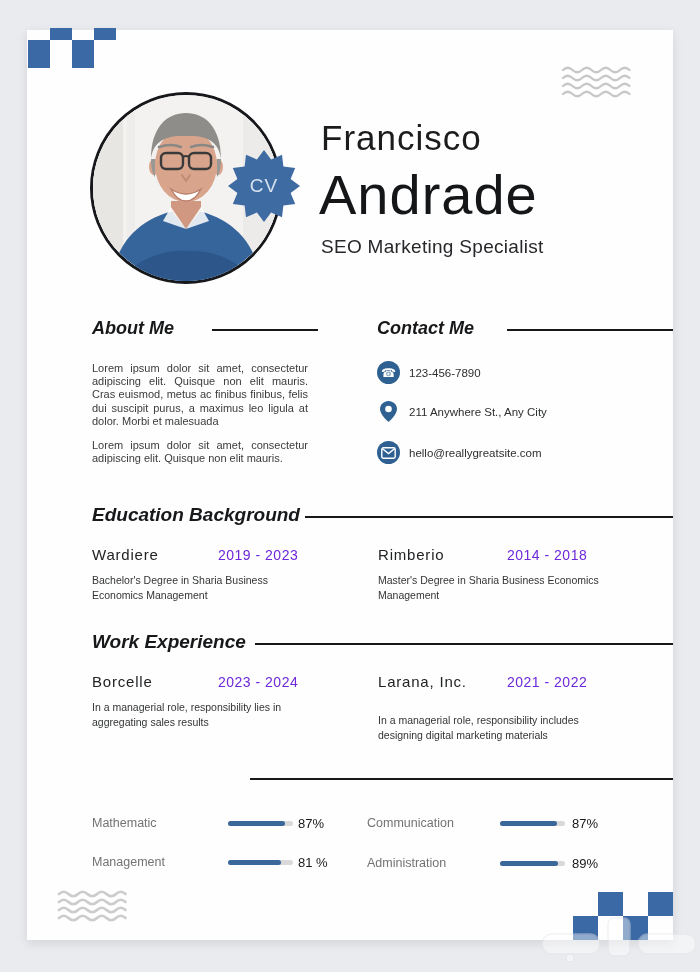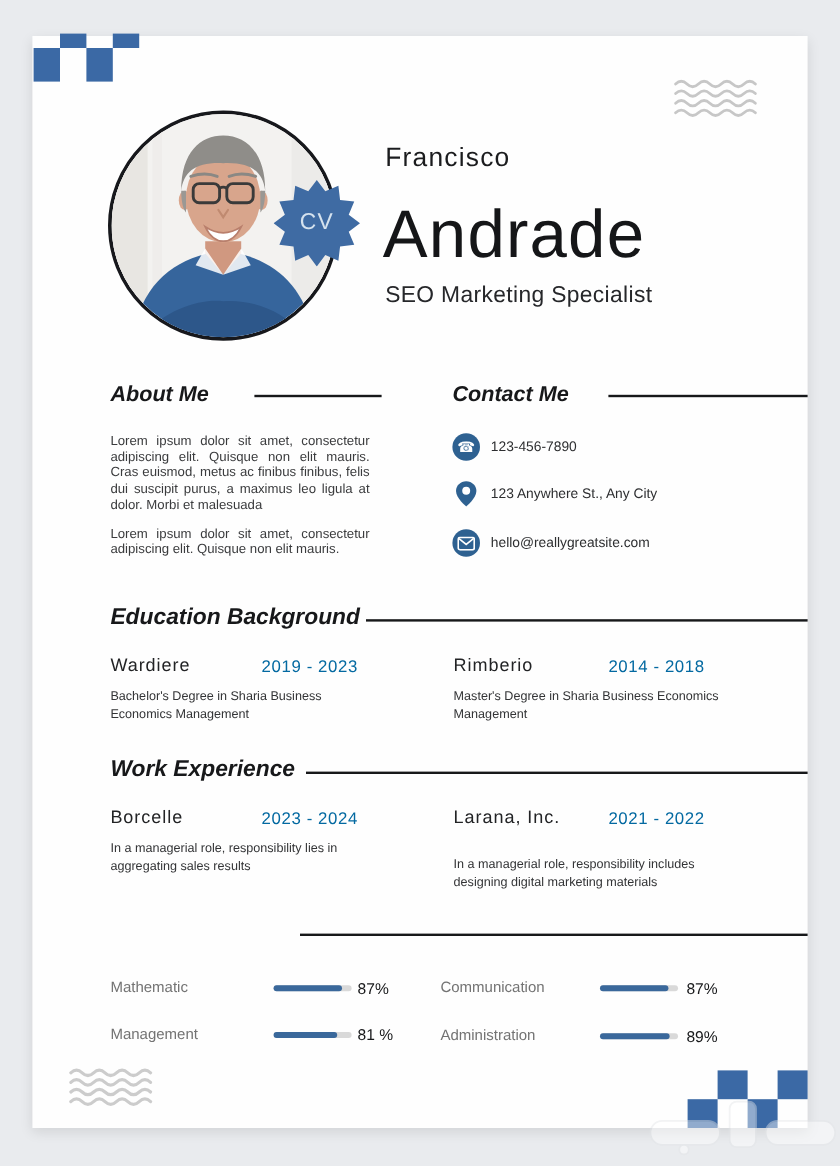--- a/index.html
+++ b/index.html
@@ -18,21 +18,21 @@
   .waves-tr { left:560px; top:66px; }
   .waves-bl { left:56px; top:889px; }
   .watermark { position:absolute; left:540px; top:912px; opacity:.55; }
 
   
   .photo-wrap { position:absolute; left:90px; top:92px; width:192px; height:192px; border-radius:50%;
                 border:3px solid #17181c; overflow:hidden; background:#f2f1ef; }
   .cv-badge { position:absolute; left:228px; top:150px; width:72px; height:72px; }
   .cv-badge .cv-text { position:absolute; left:0; top:0; width:72px; height:72px; display:flex; align-items:center;
                 justify-content:center; color:#d5e2ee; font-size:19px; letter-spacing:1px; font-weight:500; }
-  .name-first { position:absolute; left:321px; top:118px; font-size:22px; font-weight:400; color:#1b1c1e; letter-spacing:1px; }
+  .name-first { position:absolute; left:321px; top:118px; font-size:35px; font-weight:400; color:#1b1c1e; letter-spacing:1px; }
   .name-last  { position:absolute; left:319px; top:162px; font-size:56px; font-weight:500; color:#151618; letter-spacing:1px; }
   .job-title  { position:absolute; left:321px; top:236px; font-size:19px; font-weight:400; color:#26272a; letter-spacing:.3px; }
 
   
   .sec-h { position:absolute; color:#17181a; font-weight:600; white-space:nowrap;font-style:italic; }
   .h18 { font-size:18px; }
   .h19 { font-size:19px; }
   .sec-line { position:absolute; height:2px; background:#17181a; }
 
   
@@ -42,21 +42,21 @@
 
   
   .contact-item { position:absolute; left:377px; display:flex; align-items:center; gap:9px; }
   .ci-text { font-size:11.5px; color:#2d2e30; }
   .icon-circle { width:23px; height:23px; border-radius:50%; background:#2e6191; display:flex;
                  align-items:center; justify-content:center; flex:0 0 23px; }
   .phone-glyph { font-family:"DejaVu Sans", sans-serif; color:#fff; font-size:12px; line-height:1; }
 
   
   .entry-name { position:absolute; font-size:15px; color:#222325; font-weight:500; letter-spacing:.8px; white-space:nowrap; }
-  .entry-date { position:absolute; font-size:14px; color:#0369a1; letter-spacing:.5px; white-space:nowrap; }
+  .entry-date { position:absolute; font-size:14px; color:#6d28d9; letter-spacing:.5px; white-space:nowrap; }
   .entry-desc { position:absolute; font-size:10.5px; line-height:1.45; color:#333436; }
 
   
   .skill-label { position:absolute; font-size:12.5px; color:#737373; white-space:nowrap; }
   .skill-bar { position:absolute; width:65px; height:5px; border-radius:3px; background:#d9d9d9; }
   .skill-fill { height:5px; border-radius:3px; background:#3a689b; }
   .skill-pct { position:absolute; font-size:13px; color:#17181a; white-space:nowrap; }
 </style>
 </head>
 <body>
@@ -139,21 +139,21 @@
     <div class="icon-circle">
         <span class="phone-glyph">☎</span>
       </div>
     <span class="ci-text">123-456-7890</span>
   </div>
   <div class="contact-item" style="top:400px;">
     <svg width="23" height="23" viewBox="0 0 23 23">
       <path d="M11.5,1 C6.7,1 3,4.7 3,9.1 C3,15 11.5,22 11.5,22 C11.5,22 20,15 20,9.1 C20,4.7 16.3,1 11.5,1 Z" fill="#2e6191"></path>
       <circle cx="11.5" cy="9" r="3.3" fill="#ffffff"></circle>
     </svg>
-    <span class="ci-text">123 Anywhere St., Any City</span>
+    <span class="ci-text">211 Anywhere St., Any City</span>
   </div>
   <div class="contact-item" style="top:441px;">
     <div class="icon-circle">
       <svg width="15" height="12" viewBox="0 0 15 12">
         <rect x="0.8" y="0.8" width="13.4" height="10.4" rx="1.6" fill="none" stroke="#ffffff" stroke-width="1.4"></rect>
         <path d="M1.5,1.8 L7.5,6.6 L13.5,1.8" fill="none" stroke="#ffffff" stroke-width="1.4"></path>
       </svg>
     </div>
     <span class="ci-text">hello@reallygreatsite.com</span>
   </div>

